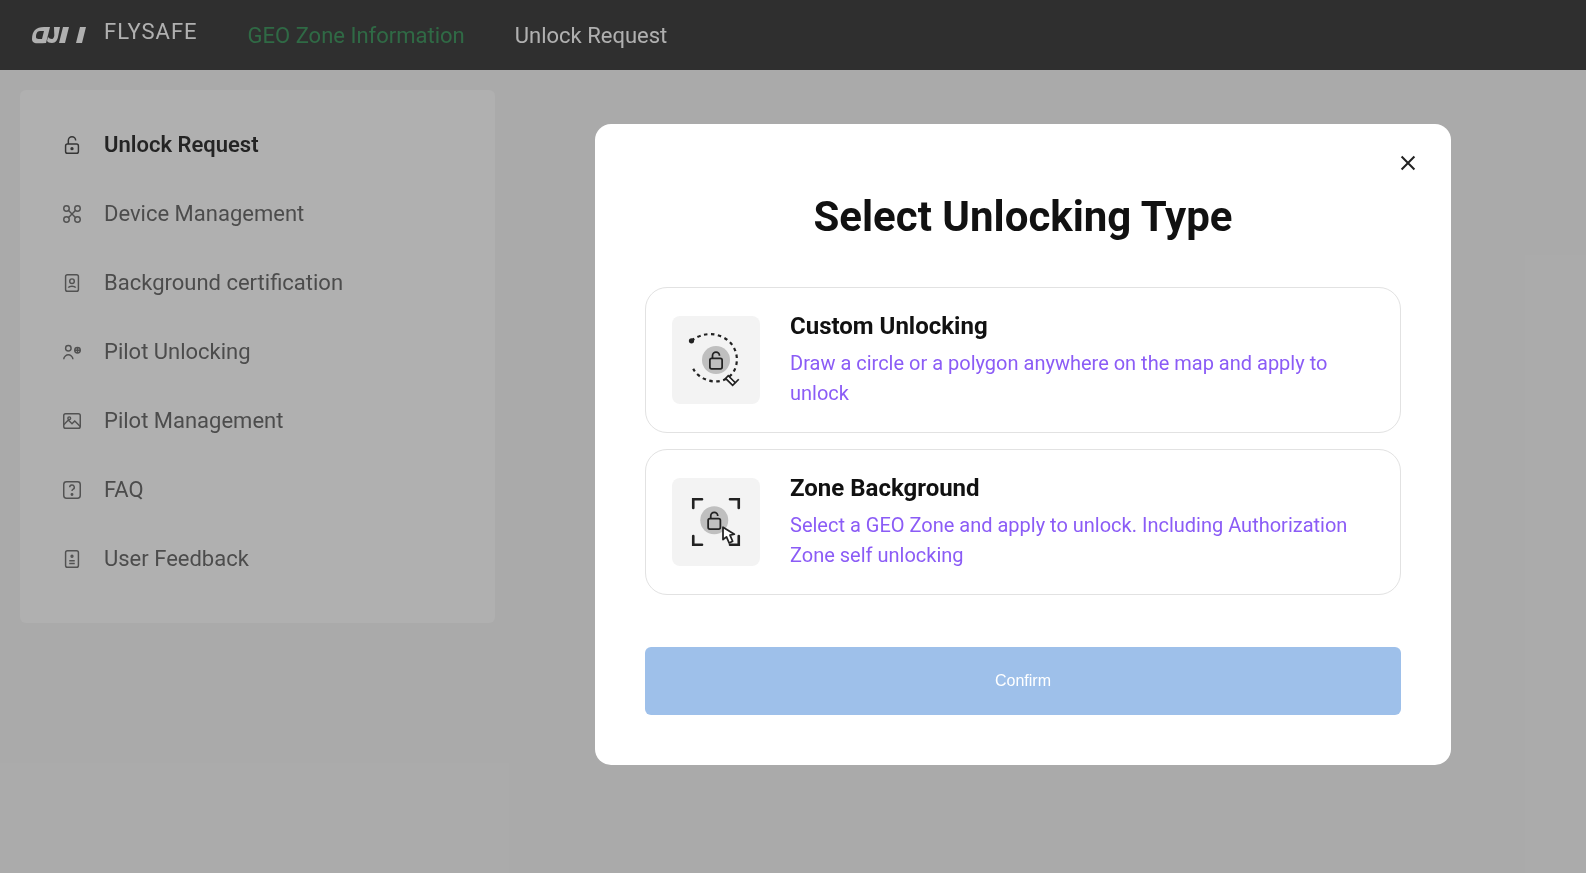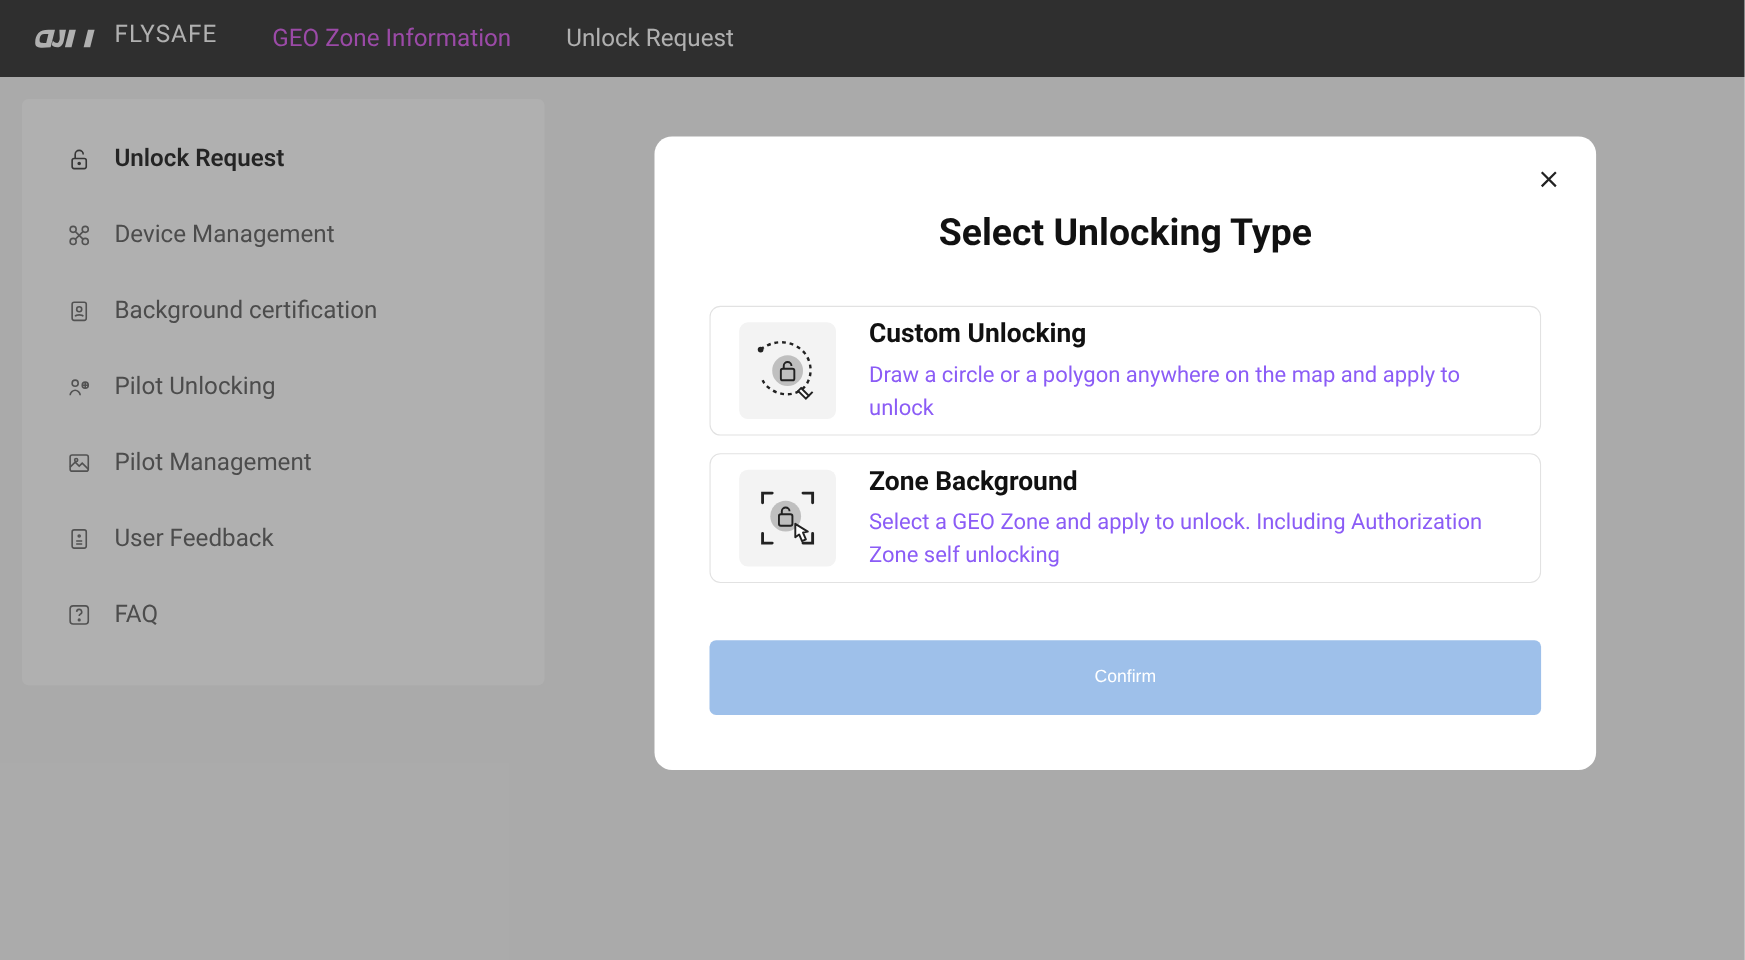--- a/index.html
+++ b/index.html
@@ -33,21 +33,21 @@
       letter-spacing: 1px;
     }
     .nav-links {
       display: flex;
       align-items: center;
       margin-left: 50px;
       gap: 50px;
     }
     .nav-link {
       font-size: 22px;
-      color: #d946ef;
+      color: #15803d;
       cursor: pointer;
     }
     .nav-link.active {
       color: #ffffff;
     }
 
     
     .content-area {
       display: flex;
       padding: 20px;
@@ -108,30 +108,30 @@
       right: 30px;
       cursor: pointer;
       width: 26px;
       height: 26px;
       display: flex;
       align-items: center;
       justify-content: center;
     }
     .modal-title {
       text-align: center;
-      font-size: 34px;
+      font-size: 42px;
       font-weight: 700;
       color: #111111;
       margin-top: 28px;
       margin-bottom: 46px;
     }
     .option-card {
       border: 1px solid #e2e2e2;
-      border-radius: 10px;
-      padding: 10px 26px;
+      border-radius: 22px;
+      padding: 24px 26px;
       display: flex;
       align-items: center;
       gap: 30px;
       margin-bottom: 16px;
       cursor: pointer;
     }
     .option-icon {
       width: 88px;
       height: 88px;
       background: #f3f3f3;
@@ -243,37 +243,37 @@
           <path d="M3 16 l5-5 4 4 3-3 6 6"></path>
           <circle cx="9" cy="9" r="1.5"></circle>
         </svg>
       </span>
       <span class="sidebar-label">Pilot Management</span>
     </div>
 
     <div class="sidebar-item">
       <span class="sidebar-icon">
         <svg width="22" height="22" viewBox="0 0 24 24" fill="none" stroke="#555" stroke-width="1.6">
+          <rect x="3" y="3" width="18" height="18" rx="3"></rect>
+          <path d="M9.5 9 a2.5 2.5 0 1 1 3.5 2.3 c-1 .5-1 1-1 1.7"></path>
+          <circle cx="12" cy="17" r="0.8" fill="#555"></circle>
+        </svg>
+      </span>
+      <span class="sidebar-label">FAQ</span>
+    </div>
+
+    <div class="sidebar-item">
+      <span class="sidebar-icon">
+        <svg width="22" height="22" viewBox="0 0 24 24" fill="none" stroke="#555" stroke-width="1.6">
           <rect x="5" y="3" width="14" height="18" rx="2"></rect>
           <circle cx="12" cy="9" r="1"></circle>
           <path d="M9 14 h6 M9 17 h6"></path>
         </svg>
       </span>
       <span class="sidebar-label">User Feedback</span>
-    </div>
-
-    <div class="sidebar-item">
-      <span class="sidebar-icon">
-        <svg width="22" height="22" viewBox="0 0 24 24" fill="none" stroke="#555" stroke-width="1.6">
-          <rect x="3" y="3" width="18" height="18" rx="3"></rect>
-          <path d="M9.5 9 a2.5 2.5 0 1 1 3.5 2.3 c-1 .5-1 1-1 1.7"></path>
-          <circle cx="12" cy="17" r="0.8" fill="#555"></circle>
-        </svg>
-      </span>
-      <span class="sidebar-label">FAQ</span>
     </div>
 
   </div>
 </div>
 
 <div class="overlay"></div>
 
 <div class="modal">
   <div class="modal-close">
     <svg width="22" height="22" viewBox="0 0 24 24" fill="none" stroke="#222" stroke-width="2.2">

